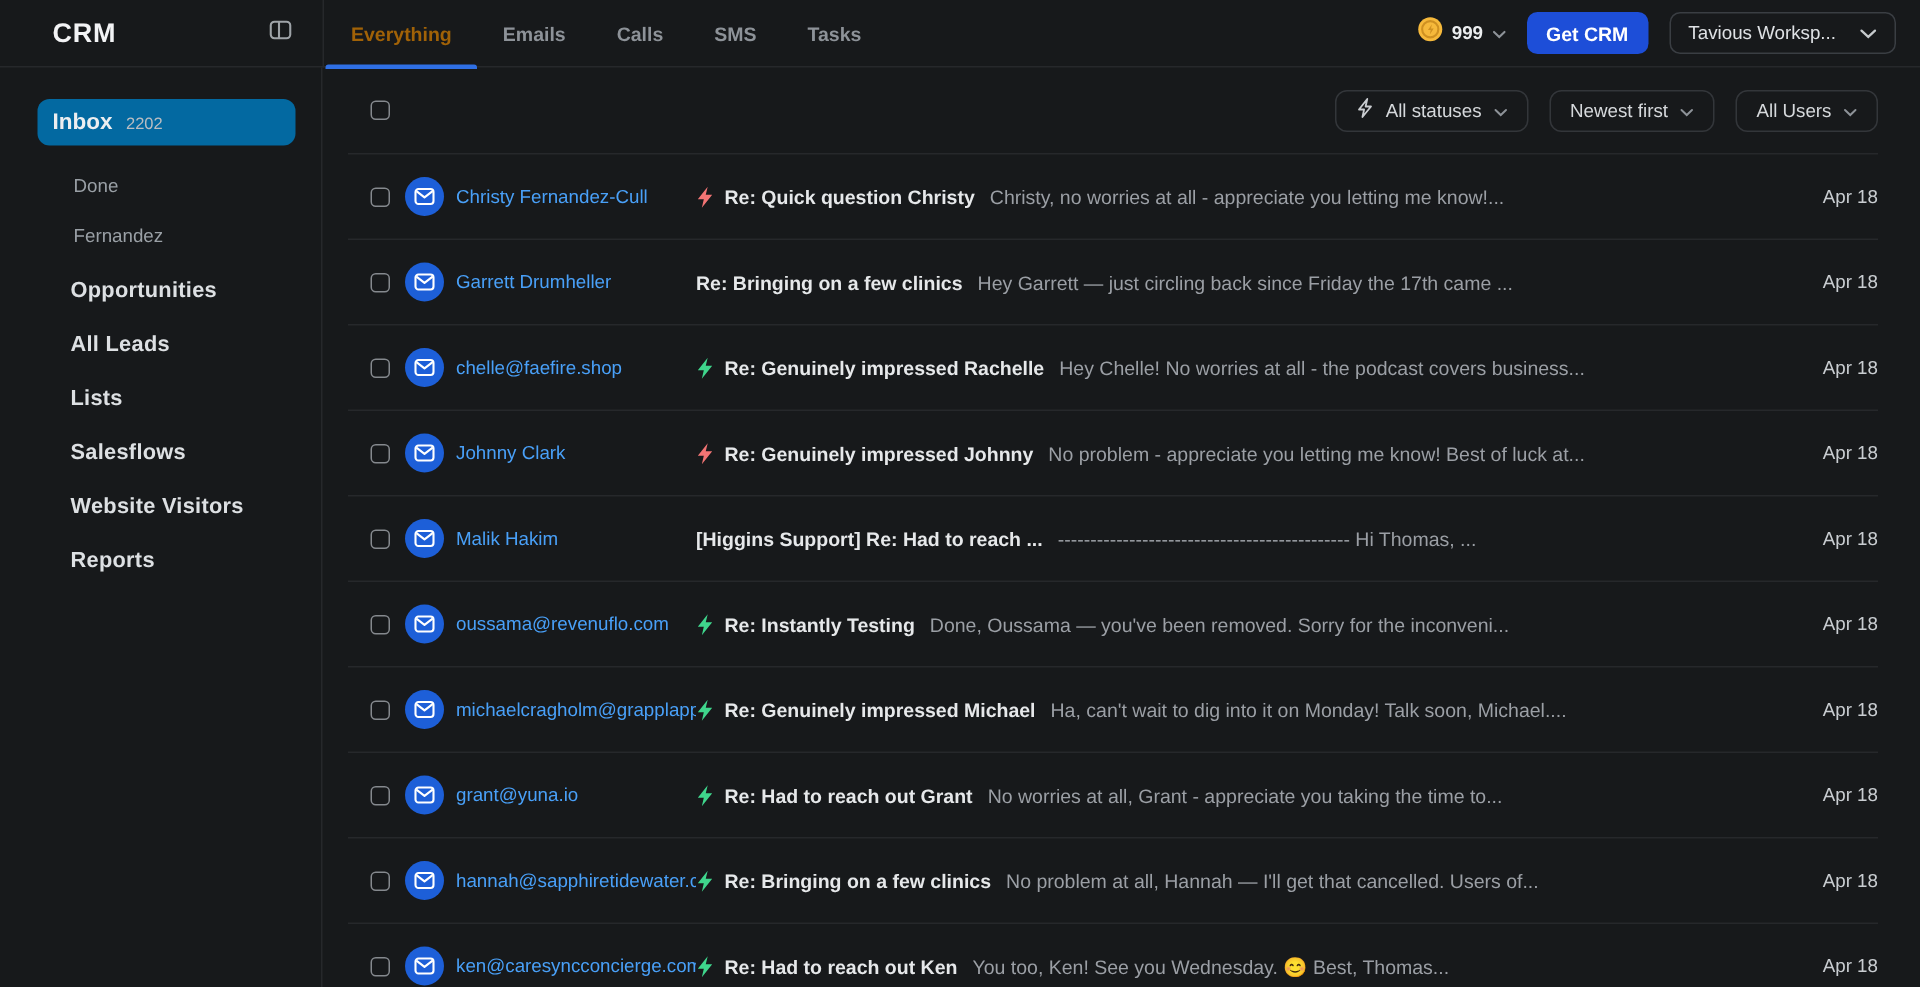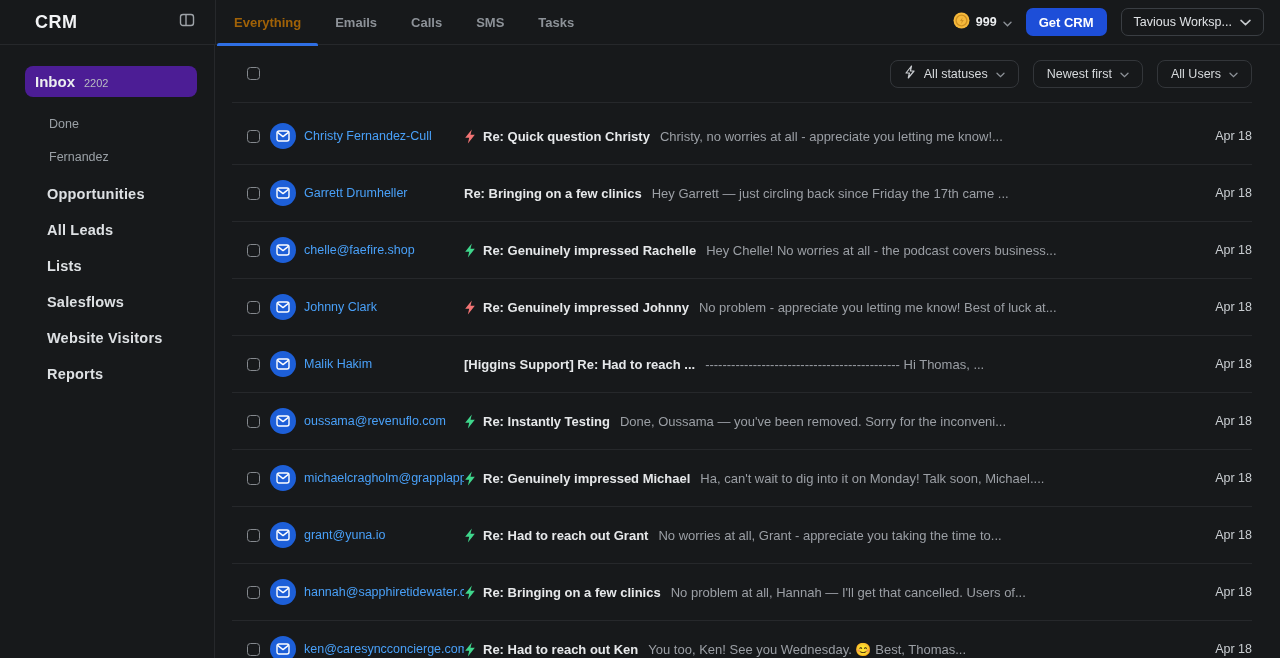--- a/index.html
+++ b/index.html
@@ -31,46 +31,46 @@
   }
   .topbar-right { margin-left:auto; display:flex; align-items:center; gap:14px; padding-right:16px; }
   .credits { display:flex; align-items:center; gap:6px; cursor:pointer; }
   .credits .count { font-size:12.5px; font-weight:bold; color:#eceef0; }
   .btn-getcrm {
     background:#1d4ed8; color:#fff; font-size:13px; font-weight:bold;
     border:none; border-radius:7px; height:28px; padding:0 13px; cursor:pointer;
     font-family:"Liberation Sans", sans-serif;
   }
   .workspace-btn {
-    display:flex; align-items:center; gap:8px; height:28px; padding:0 12px;
+    display:flex; align-items:center; gap:16px; height:28px; padding:0 12px;
     border:1px solid #3a3e43; border-radius:7px; font-size:12.5px; color:#dfe2e5;
     background:transparent; cursor:pointer; font-family:"Liberation Sans", sans-serif;
   }
   
   .sidebar {
     position:absolute; top:45px; left:0; bottom:0; width:215px;
     border-right:1px solid #26282b;
   }
   .inbox-pill {
-    margin:21px 17px 0 25px; height:31px; border-radius:8px; background:#4c1d95;
+    margin:21px 17px 0 25px; height:31px; border-radius:8px; background:#0369a1;
     display:flex; align-items:center; padding:0 10px; cursor:pointer;
   }
   .inbox-pill .label { font-size:15px; font-weight:bold; color:#eceef0; }
   .inbox-pill .count { font-size:11px; color:#b9bdc2; margin-left:9px; margin-top:2px; }
   .sub-items { margin-top:10px; }
   .sub-item { height:33px; display:flex; align-items:center; padding-left:49px;
     font-size:12.5px; color:#9aa0a6; cursor:pointer; }
   .nav-items { margin-top:3px; }
   .nav-item { height:36px; display:flex; align-items:center; padding-left:47px;
     font-size:14.5px; font-weight:bold; color:#dde0e3; cursor:pointer; letter-spacing:.2px; }
   
   .main { position:absolute; top:45px; left:216px; right:0; bottom:0; display:flex; flex-direction:column; }
   .list-header {
     height:58px; display:flex; align-items:center;
-    margin:0 28px 5px 16px; border-bottom:1px solid #26282b; padding-left:15px;
+    margin:0 28px 0 16px; border-bottom:1px solid #26282b; padding-left:15px;
   }
   .checkbox {
     width:13px; height:13px; border:1.5px solid #85898e; border-radius:3.5px;
     background:transparent; cursor:pointer; flex-shrink:0;
   }
   .filter-group { margin-left:auto; display:flex; gap:14px; }
   .filter-btn {
     display:flex; align-items:center; gap:8px; height:28px; padding:0 13px;
     border:1px solid #33363a; border-radius:8px; background:transparent;
     font-size:12.5px; color:#d6d9dc; cursor:pointer; font-family:"Liberation Sans", sans-serif;

